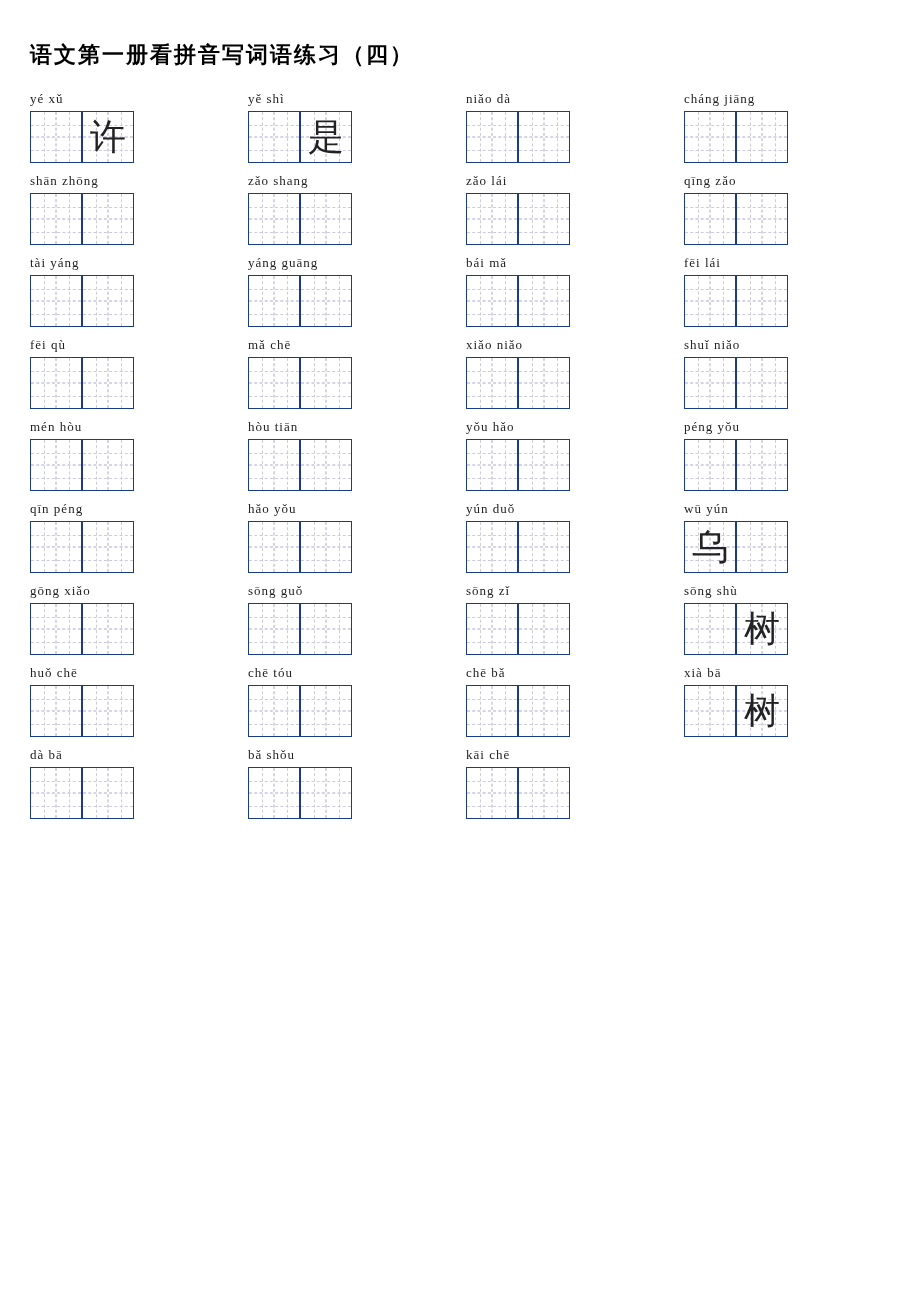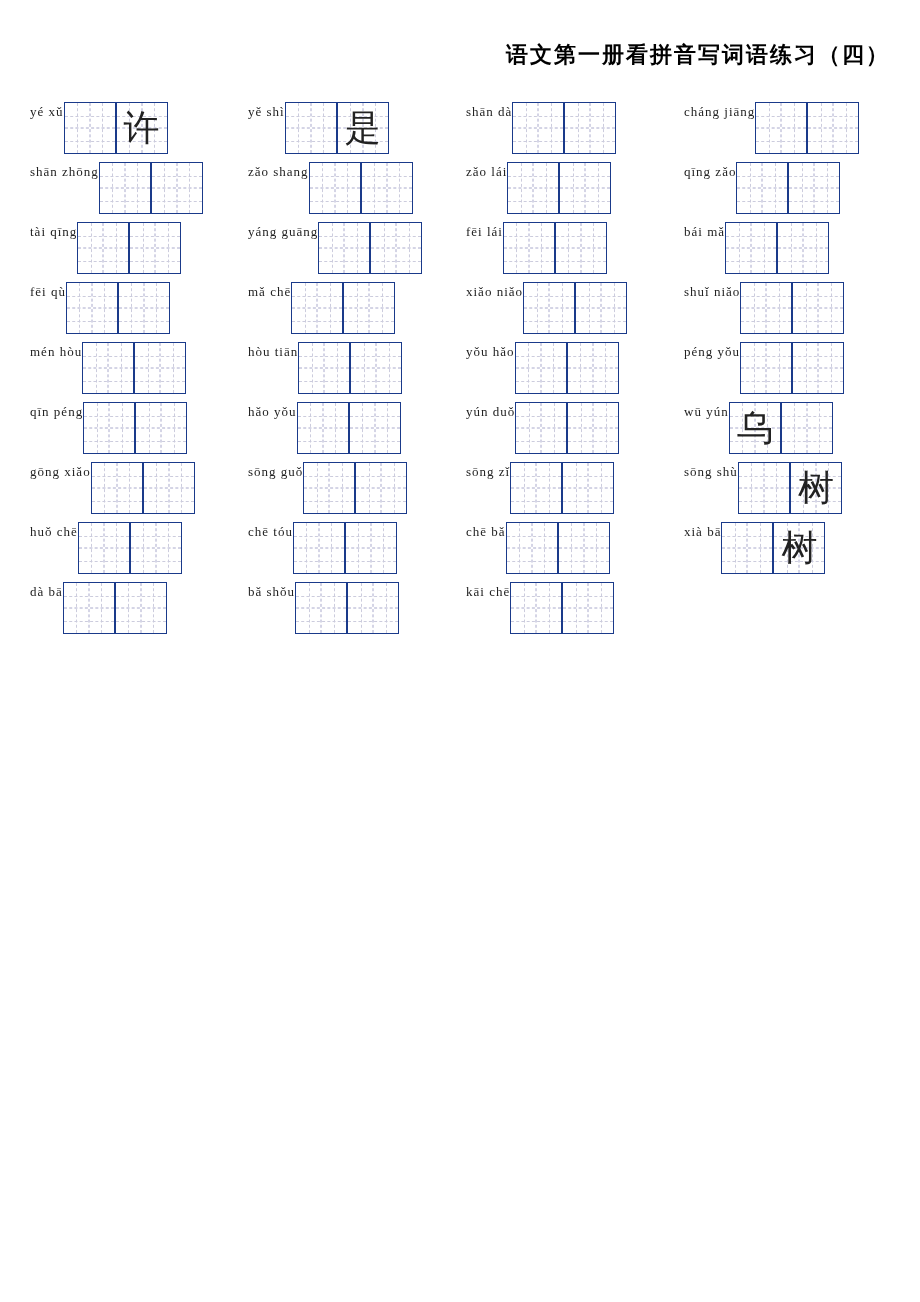--- a/index.html
+++ b/index.html
@@ -4,36 +4,36 @@
   <style>
     * { margin: 0; padding: 0; box-sizing: border-box; }
     body {
       background: #fff;
       font-family: serif;
       width: 920px;
       min-height: 1302px;
       padding: 40px 30px;
     }
     .page-title {
-      text-align: right;
+      text-align: left;
       font-size: 22px;
       font-weight: bold;
-      margin-bottom: 32px;
+      margin-bottom: 19px;
       font-family: serif;
       letter-spacing: 2px;
     }
     .grid-container {
       display: grid;
       grid-template-columns: repeat(4, 1fr);
       gap: 8px 12px;
       width: 100%;
     }
     .word-group {
       display: flex;
-      flex-direction: row;
+      flex-direction: column;
       align-items: flex-start;
     }
     .pinyin-label {
       font-size: 13px;
       color: #222;
       margin-bottom: 2px;
       font-family: 'Times New Roman', serif;
       letter-spacing: 1px;
       height: 20px;
       line-height: 20px;
@@ -141,21 +141,21 @@
         <div class="char-box">
           <div class="inner-dot-h"></div>
           <div class="inner-dot-h2"></div>
           <div class="inner-dot-v"></div>
           <div class="inner-dot-v2"></div>
           <span class="char-content">是</span>
         </div>
       </div>
     </div>
     <div class="word-group">
-      <div class="pinyin-label">shān dà</div>
+      <div class="pinyin-label">niǎo dà</div>
       <div class="char-boxes">
         <div class="char-box">
           <div class="inner-dot-h"></div>
           <div class="inner-dot-h2"></div>
           <div class="inner-dot-v"></div>
           <div class="inner-dot-v2"></div>
         </div>
         <div class="char-box">
           <div class="inner-dot-h"></div>
           <div class="inner-dot-h2"></div>
@@ -243,21 +243,21 @@
         </div>
         <div class="char-box">
           <div class="inner-dot-h"></div>
           <div class="inner-dot-h2"></div>
           <div class="inner-dot-v"></div>
           <div class="inner-dot-v2"></div>
         </div>
       </div>
     </div>
     <div class="word-group">
-      <div class="pinyin-label">tài qīng</div>
+      <div class="pinyin-label">tài yáng</div>
       <div class="char-boxes">
         <div class="char-box">
           <div class="inner-dot-h"></div>
           <div class="inner-dot-h2"></div>
           <div class="inner-dot-v"></div>
           <div class="inner-dot-v2"></div>
         </div>
         <div class="char-box">
           <div class="inner-dot-h"></div>
           <div class="inner-dot-h2"></div>
@@ -277,38 +277,38 @@
         </div>
         <div class="char-box">
           <div class="inner-dot-h"></div>
           <div class="inner-dot-h2"></div>
           <div class="inner-dot-v"></div>
           <div class="inner-dot-v2"></div>
         </div>
       </div>
     </div>
     <div class="word-group">
+      <div class="pinyin-label">bái mǎ</div>
+      <div class="char-boxes">
+        <div class="char-box">
+          <div class="inner-dot-h"></div>
+          <div class="inner-dot-h2"></div>
+          <div class="inner-dot-v"></div>
+          <div class="inner-dot-v2"></div>
+        </div>
+        <div class="char-box">
+          <div class="inner-dot-h"></div>
+          <div class="inner-dot-h2"></div>
+          <div class="inner-dot-v"></div>
+          <div class="inner-dot-v2"></div>
+        </div>
+      </div>
+    </div>
+    <div class="word-group">
       <div class="pinyin-label">fēi lái</div>
-      <div class="char-boxes">
-        <div class="char-box">
-          <div class="inner-dot-h"></div>
-          <div class="inner-dot-h2"></div>
-          <div class="inner-dot-v"></div>
-          <div class="inner-dot-v2"></div>
-        </div>
-        <div class="char-box">
-          <div class="inner-dot-h"></div>
-          <div class="inner-dot-h2"></div>
-          <div class="inner-dot-v"></div>
-          <div class="inner-dot-v2"></div>
-        </div>
-      </div>
-    </div>
-    <div class="word-group">
-      <div class="pinyin-label">bái mǎ</div>
       <div class="char-boxes">
         <div class="char-box">
           <div class="inner-dot-h"></div>
           <div class="inner-dot-h2"></div>
           <div class="inner-dot-v"></div>
           <div class="inner-dot-v2"></div>
         </div>
         <div class="char-box">
           <div class="inner-dot-h"></div>
           <div class="inner-dot-h2"></div>

